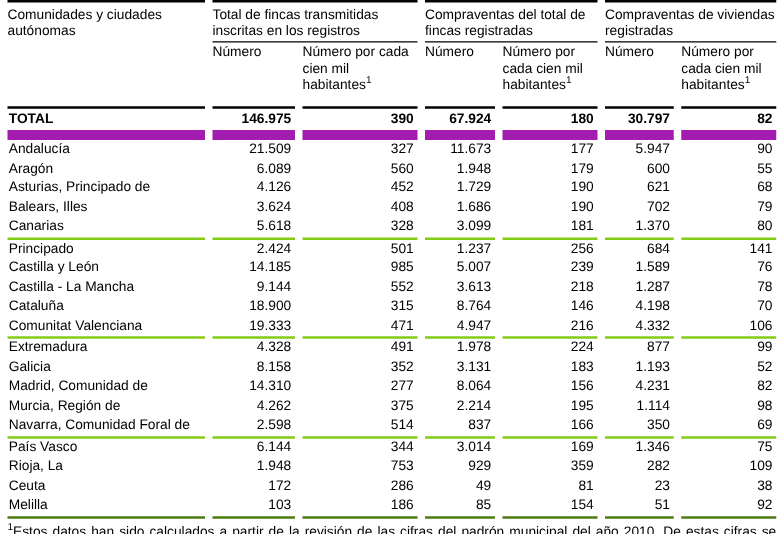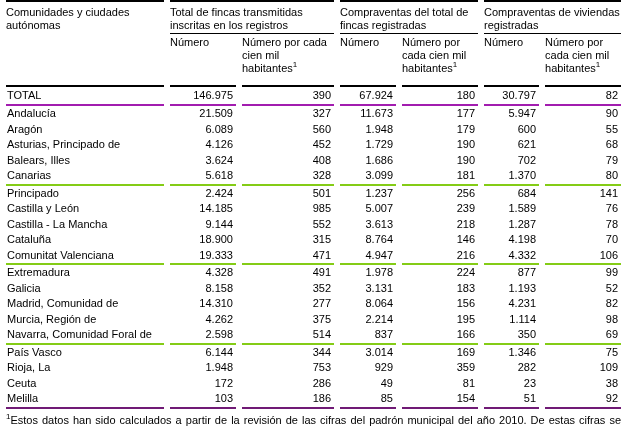--- a/index.html
+++ b/index.html
@@ -39,34 +39,34 @@
     height:49px;
     padding-top:2px;
     line-height:13px;
     border-bottom:2px solid #000;
     margin-left:38px;
   }
   sup { font-size:8px; line-height:0; }
 
   
   tr.total td {
-    font-weight:normal;
+    font-weight:bold;
     height:17px;
     line-height:17px;
-    border-bottom:2px solid #a21caf;
+    border-bottom:8px solid #a21caf;
   }
 
   
   tr.data td {
     height:15px;
     line-height:15.5px;
     white-space:nowrap;
   }
   tr.group-end td { border-bottom:2px solid #84cc16; }
-  tr.table-end td { border-bottom:2px solid #701a75; }
+  tr.table-end td { border-bottom:2px solid #4d7c0f; }
 
   .num { text-align:right; padding-right:3px; }
   td.name { padding-left:1px; }
 
   .footnote {
     width:615px;
     padding:4px 6px 0 6px;
     font-size:11px;
     line-height:14px;
     text-align:justify;

